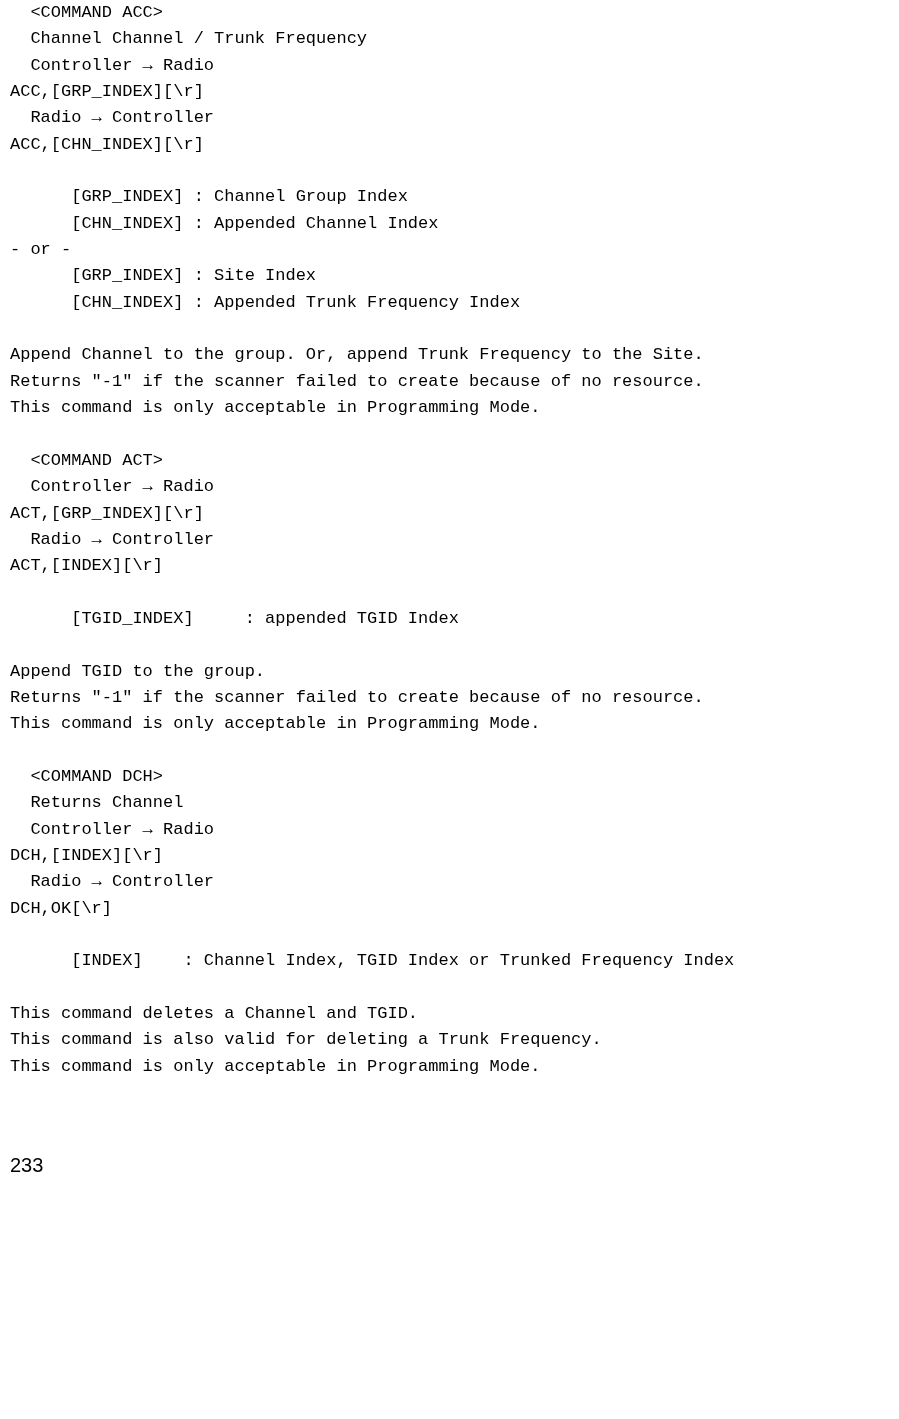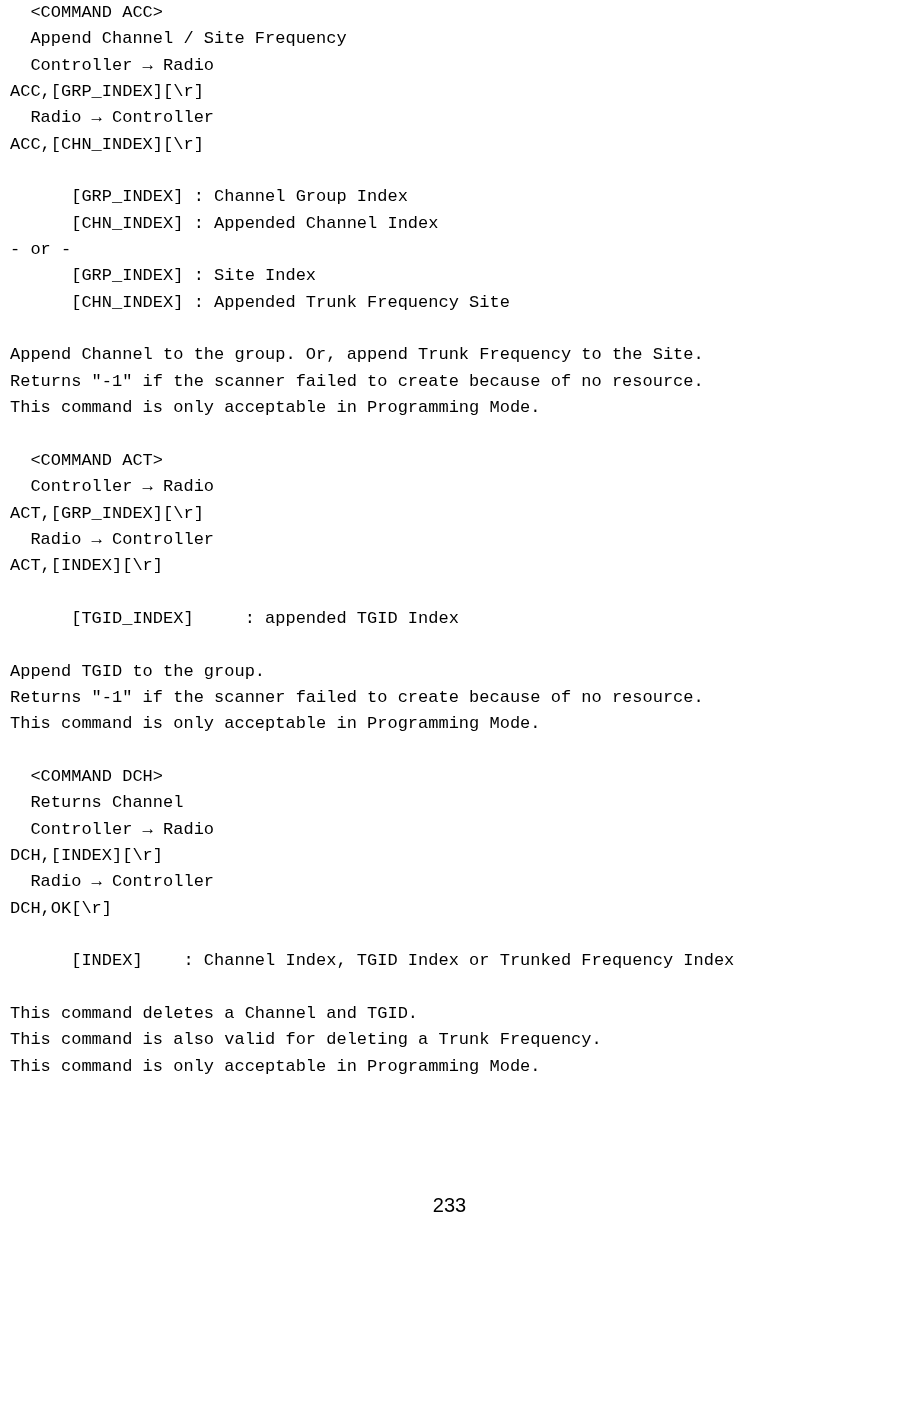--- a/index.html
+++ b/index.html
@@ -10,40 +10,39 @@
       padding: 0 10px 40px 10px;
       color: #000;
       width: 879px;
     }
     .line {
       white-space: pre;
     }
     .page-number {
       font-family: Arial, Helvetica, sans-serif;
       font-size: 20px;
-      text-align: center;
-      margin-top: 110px;
+      margin-top: 70px;
     }
   </style>
 </head>
 <body>
 
 <div>
   <div class="line">  &lt;COMMAND ACC&gt;</div>
-  <div class="line">  Append Channel / Site Frequency</div>
+  <div class="line">  Channel Channel / Trunk Frequency</div>
   <div class="line">  Controller → Radio</div>
   <div class="line">ACC,[GRP_INDEX][\r]</div>
   <div class="line">  Radio → Controller</div>
   <div class="line">ACC,[CHN_INDEX][\r]</div>
   <div class="line"> </div>
   <div class="line">      [GRP_INDEX] : Channel Group Index</div>
   <div class="line">      [CHN_INDEX] : Appended Channel Index</div>
   <div class="line">- or -</div>
   <div class="line">      [GRP_INDEX] : Site Index</div>
-  <div class="line">      [CHN_INDEX] : Appended Trunk Frequency Site</div>
+  <div class="line">      [CHN_INDEX] : Appended Trunk Frequency Index</div>
   <div class="line"> </div>
   <div class="line">Append Channel to the group. Or, append Trunk Frequency to the Site.</div>
   <div class="line">Returns "-1" if the scanner failed to create because of no resource.</div>
   <div class="line">This command is only acceptable in Programming Mode.</div>
 </div>
 
 <div class="line"> </div>
 
 <div>
   <div class="line">  &lt;COMMAND ACT&gt;</div>

